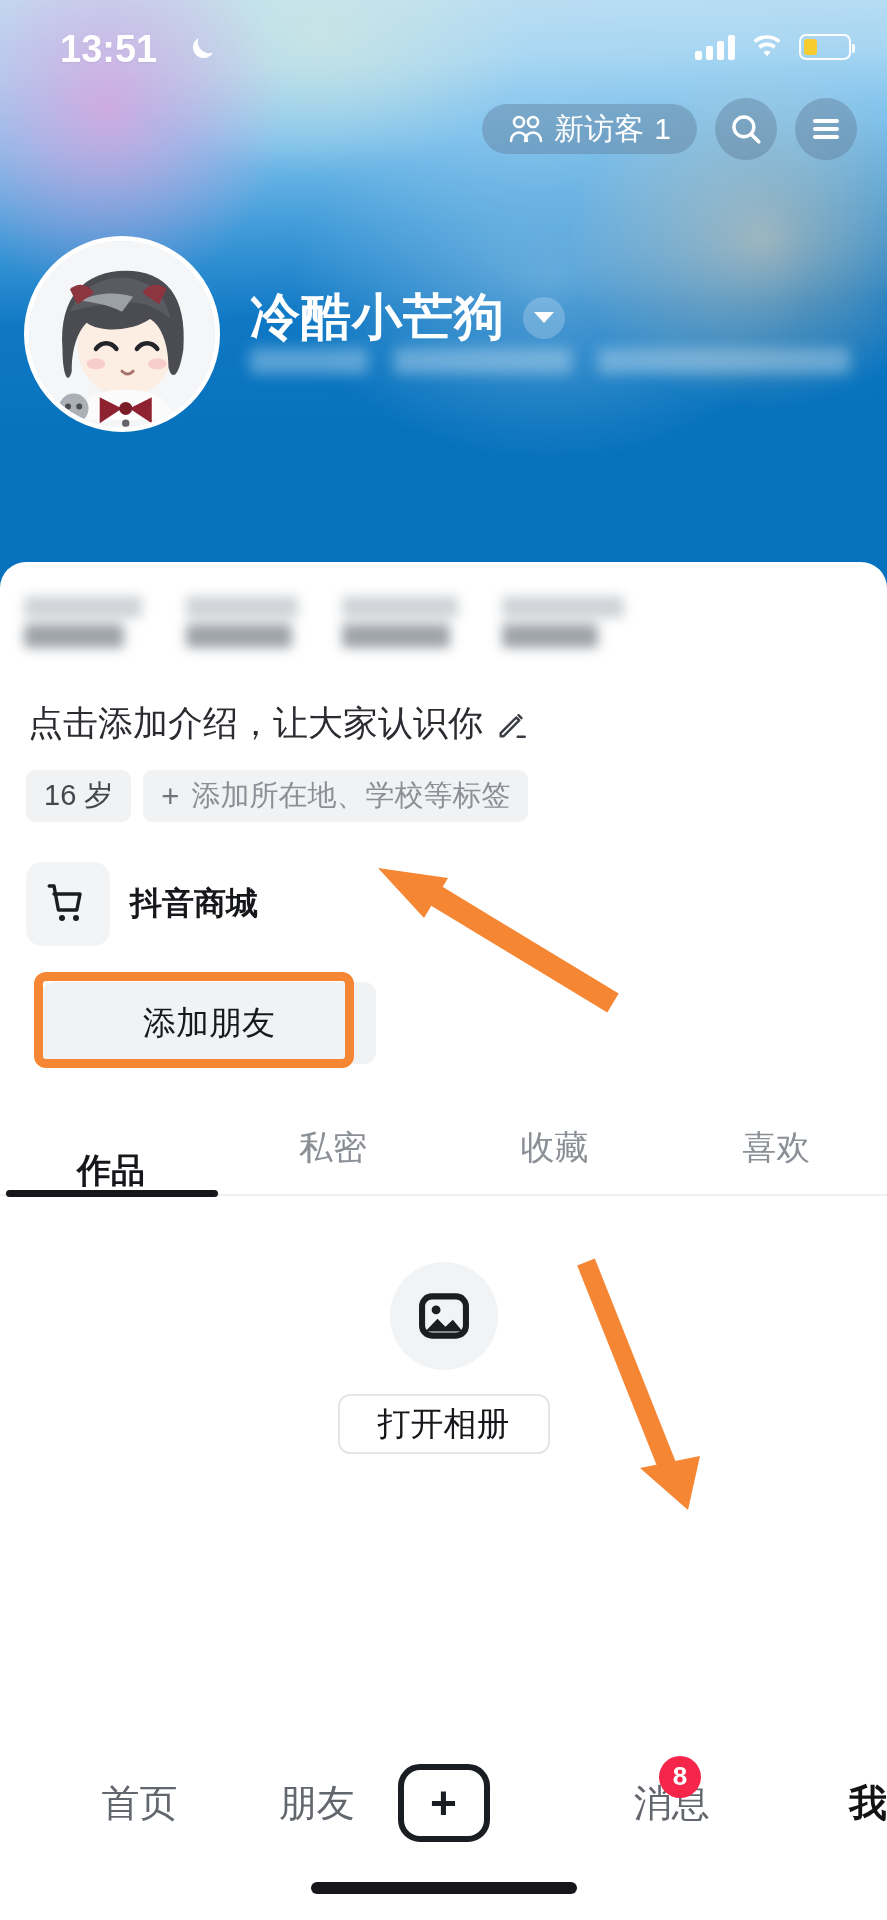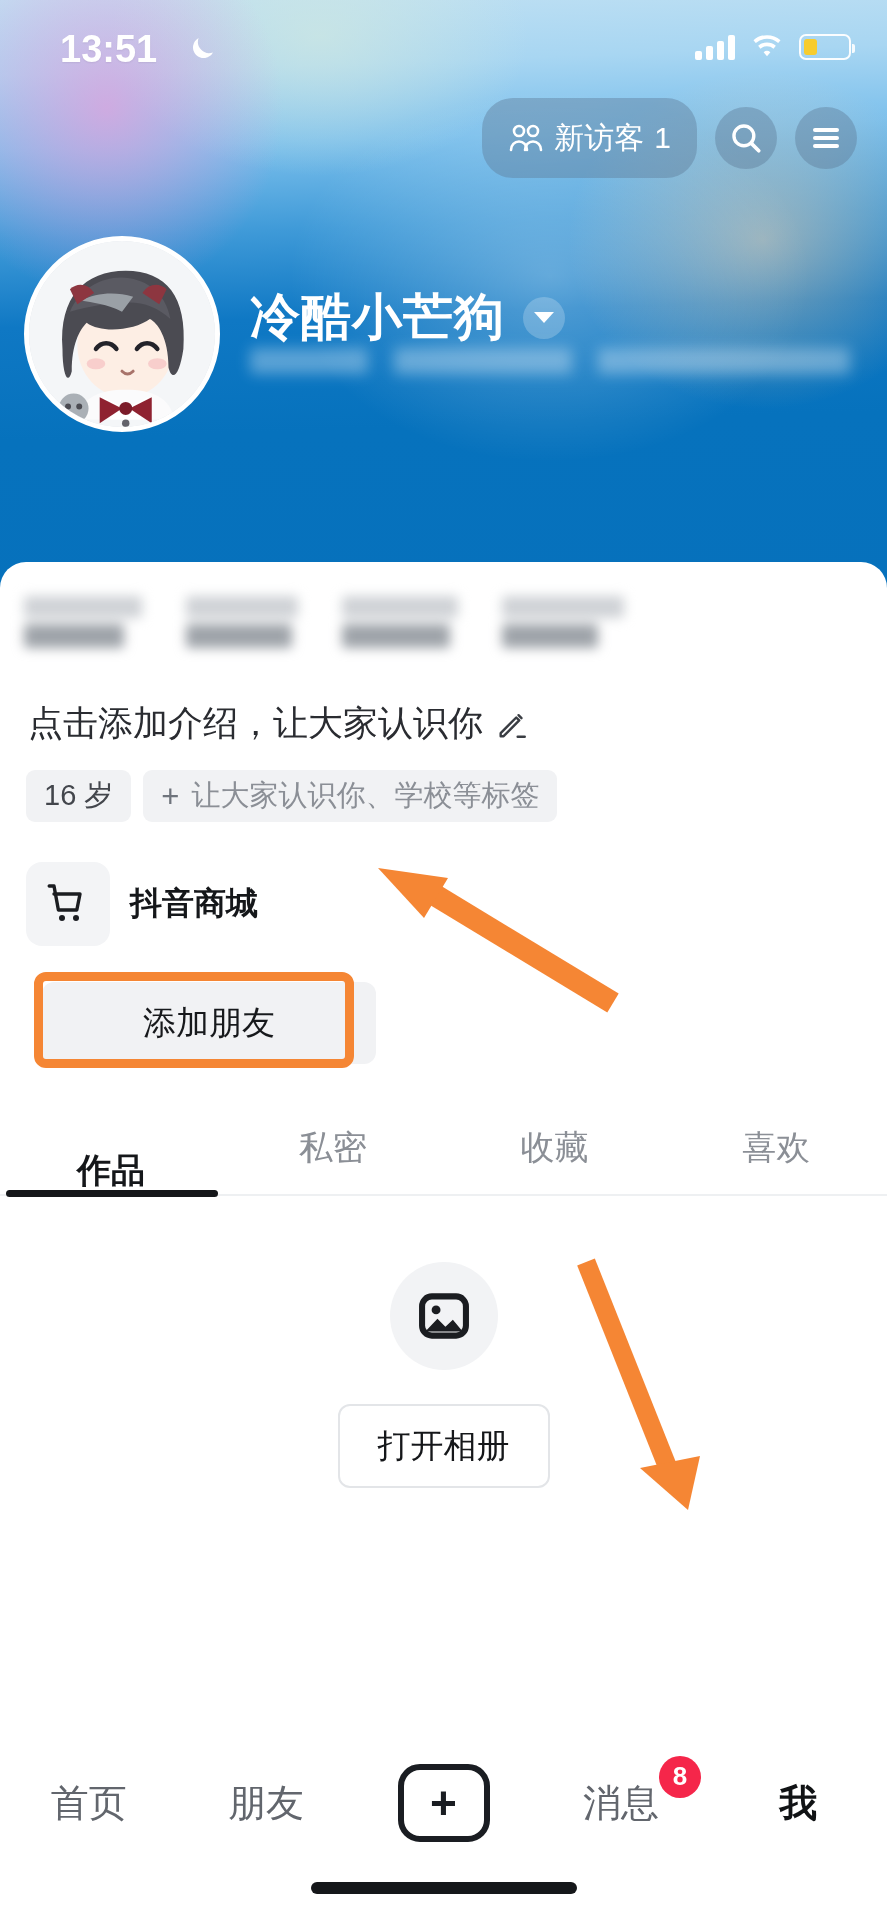--- a/index.html
+++ b/index.html
@@ -43,21 +43,21 @@
   }
   .batt::after{
     content:""; position:absolute; right:-6px; top:8px; width:3px; height:9px;
     background:rgba(255,255,255,0.9); border-radius:0 2px 2px 0;
   }
   .batt .lvl { height:100%; width:30%; background:#f7cc2e; border-radius:3px; }
 
   
   .hdr { position:absolute; top:98px; right:30px; display:flex; align-items:center; gap:18px; }
   .pill-visitors {
-    height:80px; padding:8px 26px; border-radius:31px;
+    height:50px; padding:8px 26px; border-radius:31px;
     background:rgba(92,122,150,0.42);
     display:flex; align-items:center; gap:10px;
     color:#fff; font-size:30px; font-weight:500;
   }
   .circ-btn {
     width:62px; height:62px; border-radius:50%;
     background:rgba(92,122,150,0.42);
     display:flex; align-items:center; justify-content:center;
   }
   .burger i { display:block; width:26px; height:4px; background:#fff; border-radius:2px; margin:4px 0; }
@@ -149,31 +149,31 @@
   .tab-divider { position:absolute; left:0; top:632px; width:887px; height:2px; background:#eef0f2; }
 
   
   .empty { position:absolute; left:0; top:700px; width:887px; text-align:center; }
   .empty-ico {
     width:108px; height:108px; border-radius:50%; background:#f2f3f5;
     margin:0 auto; display:flex; align-items:center; justify-content:center;
   }
   .empty-t { margin-top:52px; font-size:38px; font-weight:700; color:#15171a; letter-spacing:1px; }
   .empty-btn {
-    margin:34px auto 0; width:212px; height:84px; border:2px solid #e3e5e8; border-radius:12px;
+    margin:24px auto 0; width:212px; height:60px; border:2px solid #e3e5e8; border-radius:12px;
     display:flex; align-items:center; justify-content:center;
     font-size:33px; color:#15171a; font-weight:500;
   }
 
   
   .bottomnav {
     position:absolute; left:0; bottom:0; width:887px; height:176px; background:#ffffff;
   }
   .nav-items { display:flex; align-items:center; height:118px; }
-  .nav-item { flex:1; text-align:center; position:relative; font-size:38px; color:#5d6view; }
+  .nav-item { flex:1; text-align:right; position:relative; font-size:38px; color:#5d6view; }
   .nav-lbl { font-size:38px; color:#62666d; }
   .nav-item.active .nav-lbl { color:#111315; font-weight:700; }
   .plus-box {
     width:92px; height:78px; margin:0 auto; border:6px solid #1a1d22; border-radius:22px;
     display:flex; align-items:center; justify-content:center;
   }
   .plus-box span { font-size:46px; font-weight:700; color:#1a1d22; line-height:1; }
   .badge {
     position:absolute; top:-22px; left:calc(50% + 38px);
     min-width:42px; height:42px; padding:0 8px; border-radius:21px; background:#f5264a;
@@ -326,21 +326,21 @@
         <line x1="16" y1="21" x2="21" y2="21" stroke="#3a3d43" stroke-width="1.7" stroke-linecap="round"></line>
       </svg>
     </div>
 
     <div class="tagrow">
       <div class="tag">
         <span>16 岁</span>
       </div>
       <div class="tag muted">
         <span class="plus">+</span>
-        <span>让大家认识你、学校等标签</span>
+        <span>添加所在地、学校等标签</span>
       </div>
     </div>
 
     <div class="mall">
       <div class="mall-ico">
         <svg width="48" height="48" viewBox="0 0 24 24">
           <path d="M5 7h13l-1.6 8H7.2L5 3H2.6" fill="none" stroke="#1b1d21" stroke-width="1.7" stroke-linecap="round" stroke-linejoin="round"></path>
           <circle cx="9" cy="19" r="1.5" fill="#1b1d21"></circle>
           <circle cx="16" cy="19" r="1.5" fill="#1b1d21"></circle>
         </svg>

